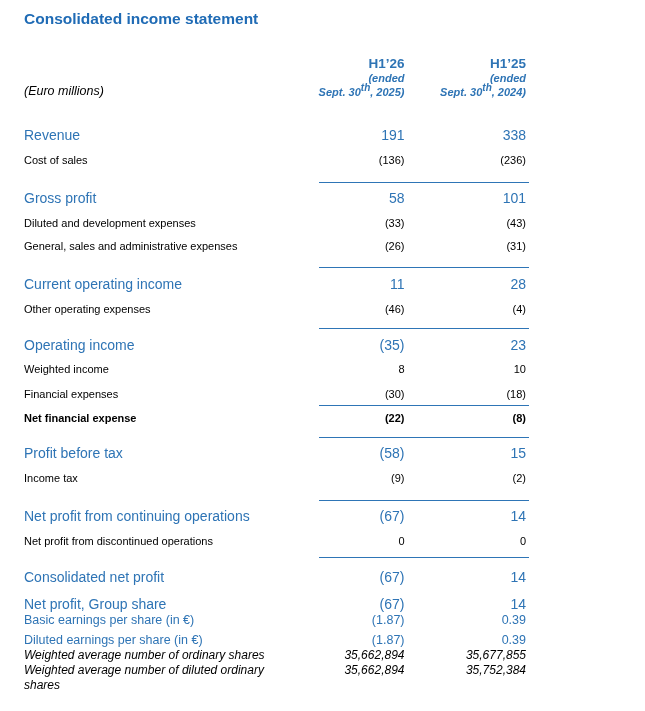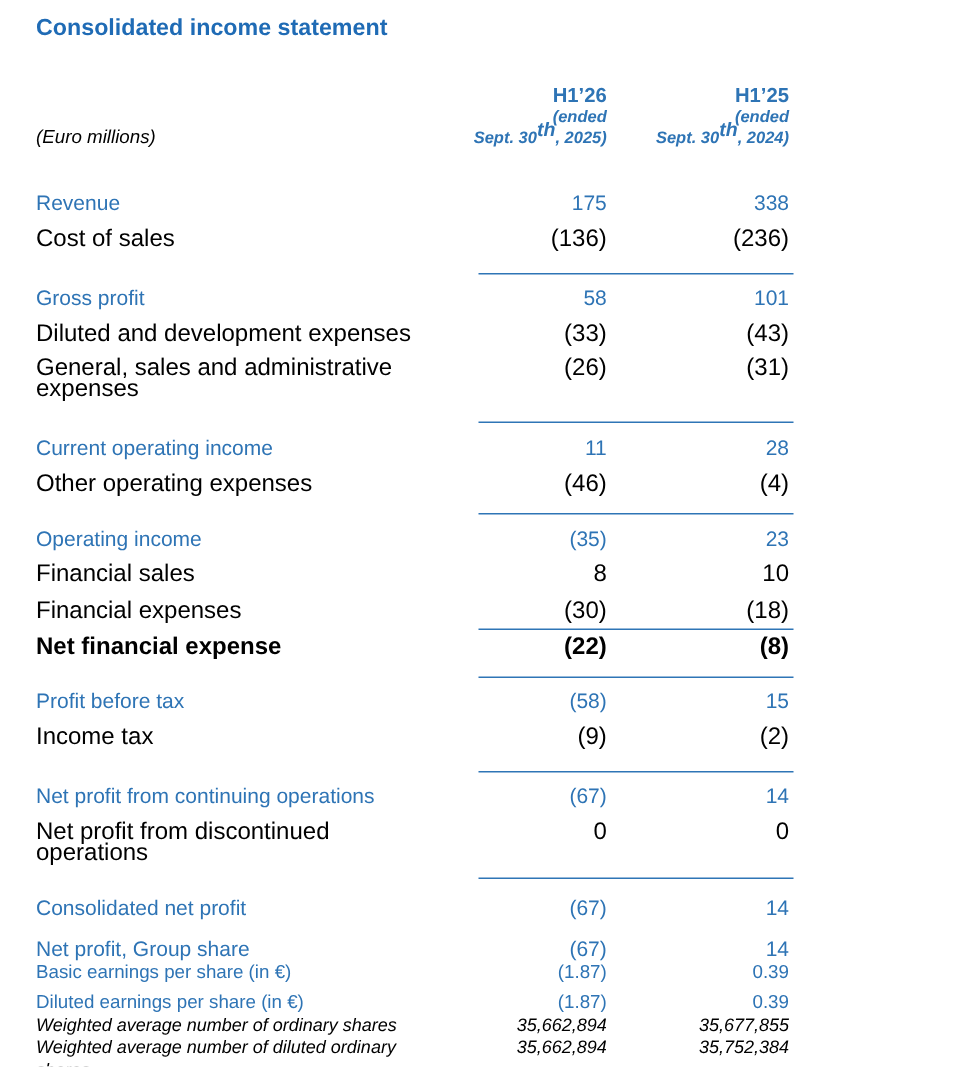--- a/index.html
+++ b/index.html
@@ -17,27 +17,27 @@
     font-size:15.5px;font-weight:bold;color:#1F6BB5;line-height:18px;
   }
   
   .hdr{display:flex;align-items:flex-end;margin-top:28px;}
   .euro{flex:1;font-style:italic;font-size:12.5px;line-height:15px;padding-bottom:1px;}
   .vals{display:flex;width:227px;flex:none;gap:16px;}
   .hcol{width:50%;box-sizing:border-box;text-align:right;padding-right:3px;color:#2E74B5;font-weight:bold;}
   .hcol .period{font-size:13.5px;line-height:16px;}
   .hcol .ended{font-size:11px;line-height:13px;font-style:italic;}
   .hcol .hdate{font-size:11px;line-height:15px;font-style:italic;white-space:nowrap;}
-  .hcol sup{font-size:13px;line-height:0;}
+  .hcol sup{font-size:10px;line-height:0;}
   
   .row{display:flex;align-items:baseline;justify-content:flex-end;}
   .row .lbl{flex:1;padding-right:4px;}
   .v{width:50%;box-sizing:border-box;text-align:right;padding-right:3px;}
   .section{color:#2E74B5;font-size:14px;line-height:17px;}
-  .item{font-size:16px;line-height:14px;}
+  .item{font-size:11px;line-height:14px;}
   .bold{font-weight:bold;}
   .eps{color:#2E74B5;font-size:12.5px;line-height:15px;}
   .wavg{font-style:italic;font-size:12px;line-height:15px;}
   .rule{margin-left:295px;width:227px;height:0;border-top:1.5px solid #2E75B6;}
 </style>
 </head>
 <body>
 
 <div class="page">
 
@@ -55,21 +55,21 @@
         <div class="period">H1’25</div>
         <div class="ended">(ended</div>
         <div class="hdate"><span>Sept. 30</span><sup>th</sup><span>, 2024)</span></div>
       </div>
     </div>
   </div>
 
   <div class="row section" style="margin-top:27px">
     <div class="lbl">Revenue</div>
     <div class="vals">
-        <span class="v">175</span>
+        <span class="v">191</span>
         <span class="v">338</span>
       </div>
   </div>
 
   <div class="row item" style="margin-top:9px">
     <div class="lbl">Cost of sales</div>
     <div class="vals">
         <span class="v">(136)</span>
         <span class="v">(236)</span>
       </div>
@@ -123,21 +123,21 @@
 
   <div class="row section" style="margin-top:8px">
     <div class="lbl">Operating income</div>
     <div class="vals">
         <span class="v">(35)</span>
         <span class="v">23</span>
       </div>
   </div>
 
   <div class="row item" style="margin-top:8px">
-    <div class="lbl">Financial sales</div>
+    <div class="lbl">Weighted income</div>
     <div class="vals">
         <span class="v">8</span>
         <span class="v">10</span>
       </div>
   </div>
 
   <div class="row item" style="margin-top:11px">
     <div class="lbl">Financial expenses</div>
     <div class="vals">
         <span class="v">(30)</span>

